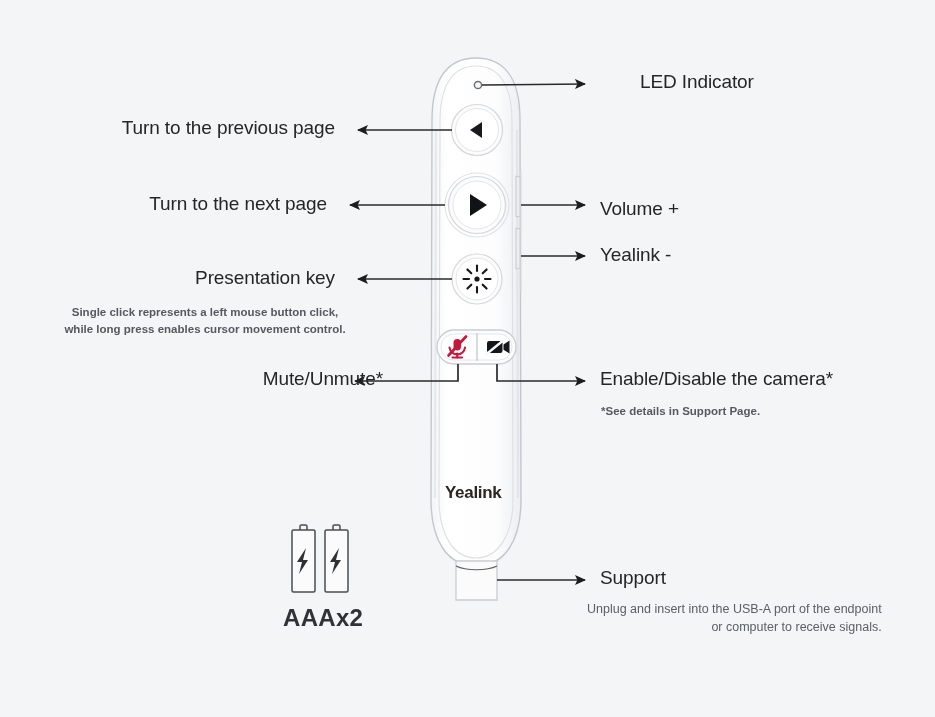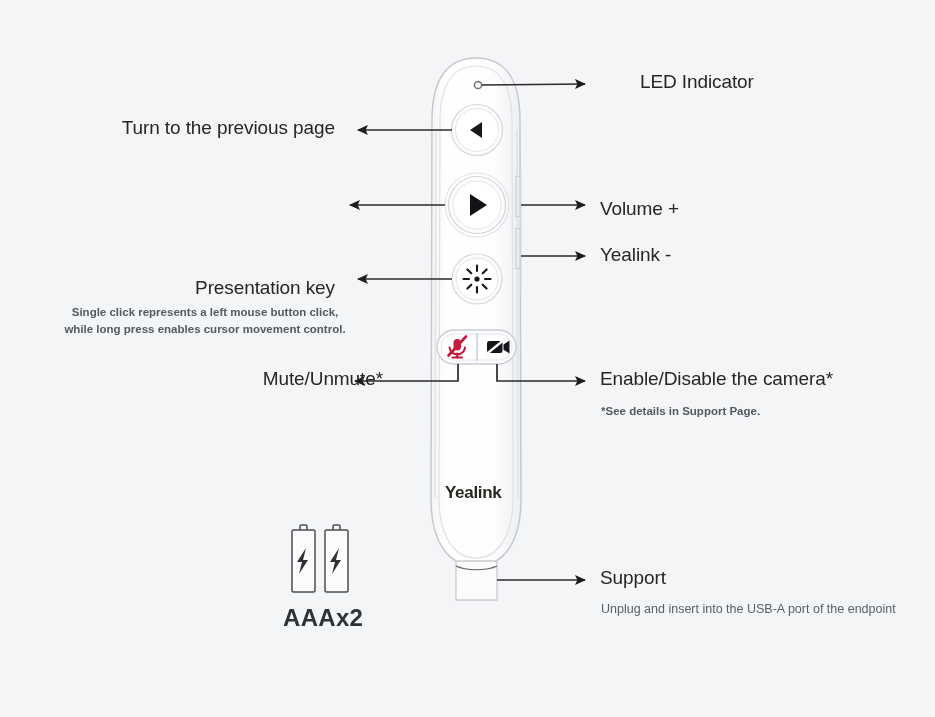--- a/index.html
+++ b/index.html
@@ -220,33 +220,35 @@
   <div class="label" style="left:600px; top:199px;">Volume +</div>
 
   <div class="label" style="left:600px; top:245px;">Yealink -</div>
 
   <div class="label" style="left:600px; top:369px;">Enable/Disable the camera*</div>
 
   <div class="label" style="left:600px; top:568px;">Support</div>
 
   <div class="label right-aligned" style="left:0; width:335px; top:118px;">Turn to the previous page</div>
 
-
-  <div class="label right-aligned" style="left:0; width:335px; top:268px;margin-top:10px;">Presentation key</div>
+  <div class="label right-aligned" style="left:0; width:327px; top:194px;">Turn to the next page</div>
+
+  <div class="label right-aligned" style="left:0; width:335px; top:268px;">Presentation key</div>
 
   <div class="label right-aligned" style="left:0; width:335px; top:369px;margin-left:48px;">Mute/Unmute*</div>
 
   <div class="note centered" style="left:40px; width:330px; top:304px;">
     <div>Single click represents a left mouse button click,</div>
     <div>while long press enables cursor movement control.</div>
   </div>
 
   <div class="note" style="left:601px; top:403px;">*See details in Support Page.</div>
 
-  <div class="note plain" style="left:601px; top:600px;text-align:right;">
+  <div class="note plain" style="left:587px; top:600px;text-align:right;">
     <div>Unplug and insert into the USB-A port of the endpoint</div>
+    <div>or computer to receive signals.</div>
   </div>
 
   <div class="battery-caption" style="left:283px; top:604px;">AAAx2</div>
 
   <div class="brand" style="left:445px; top:483px;">Yealink</div>
 
 </div>
 
 </body></html>

